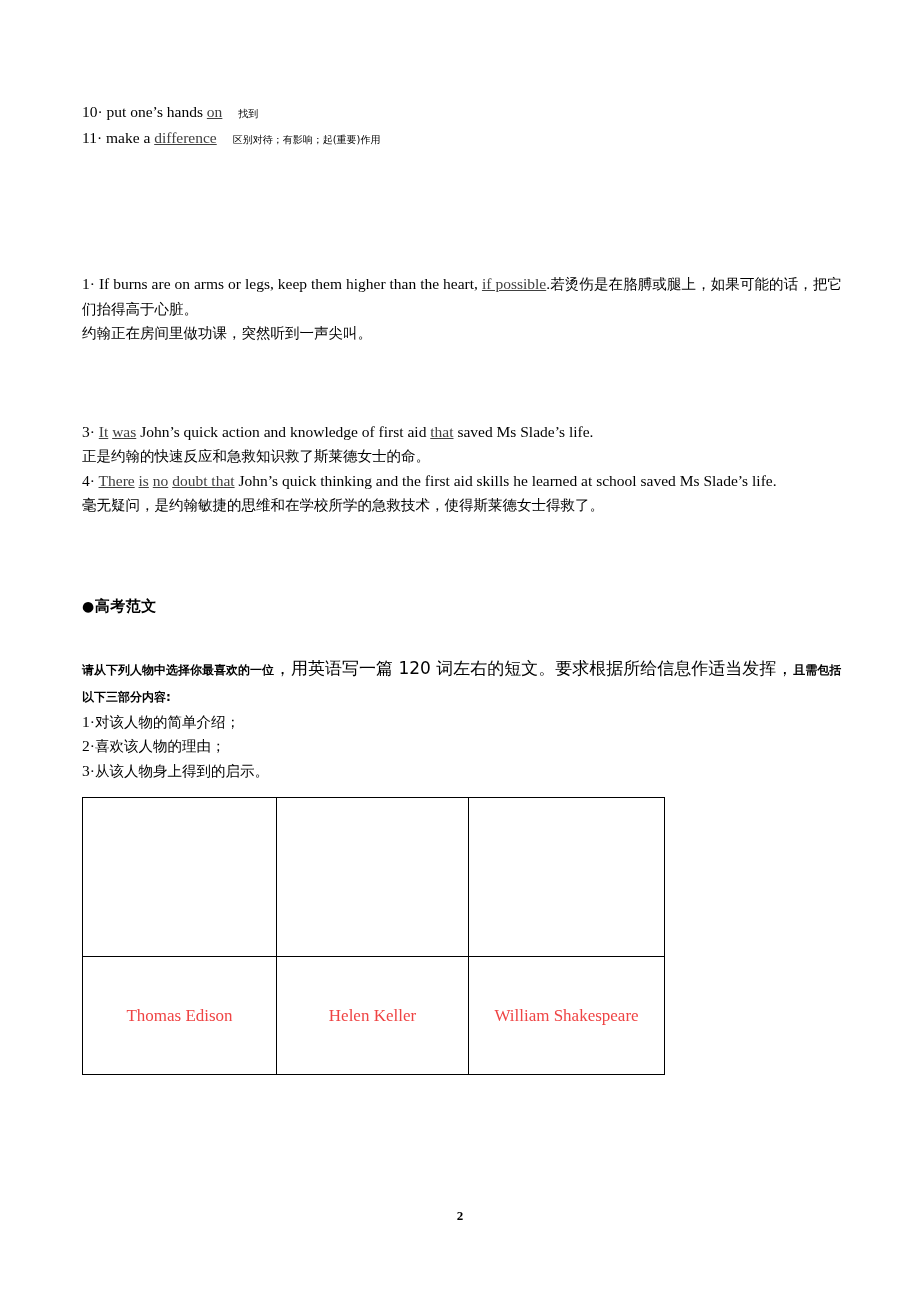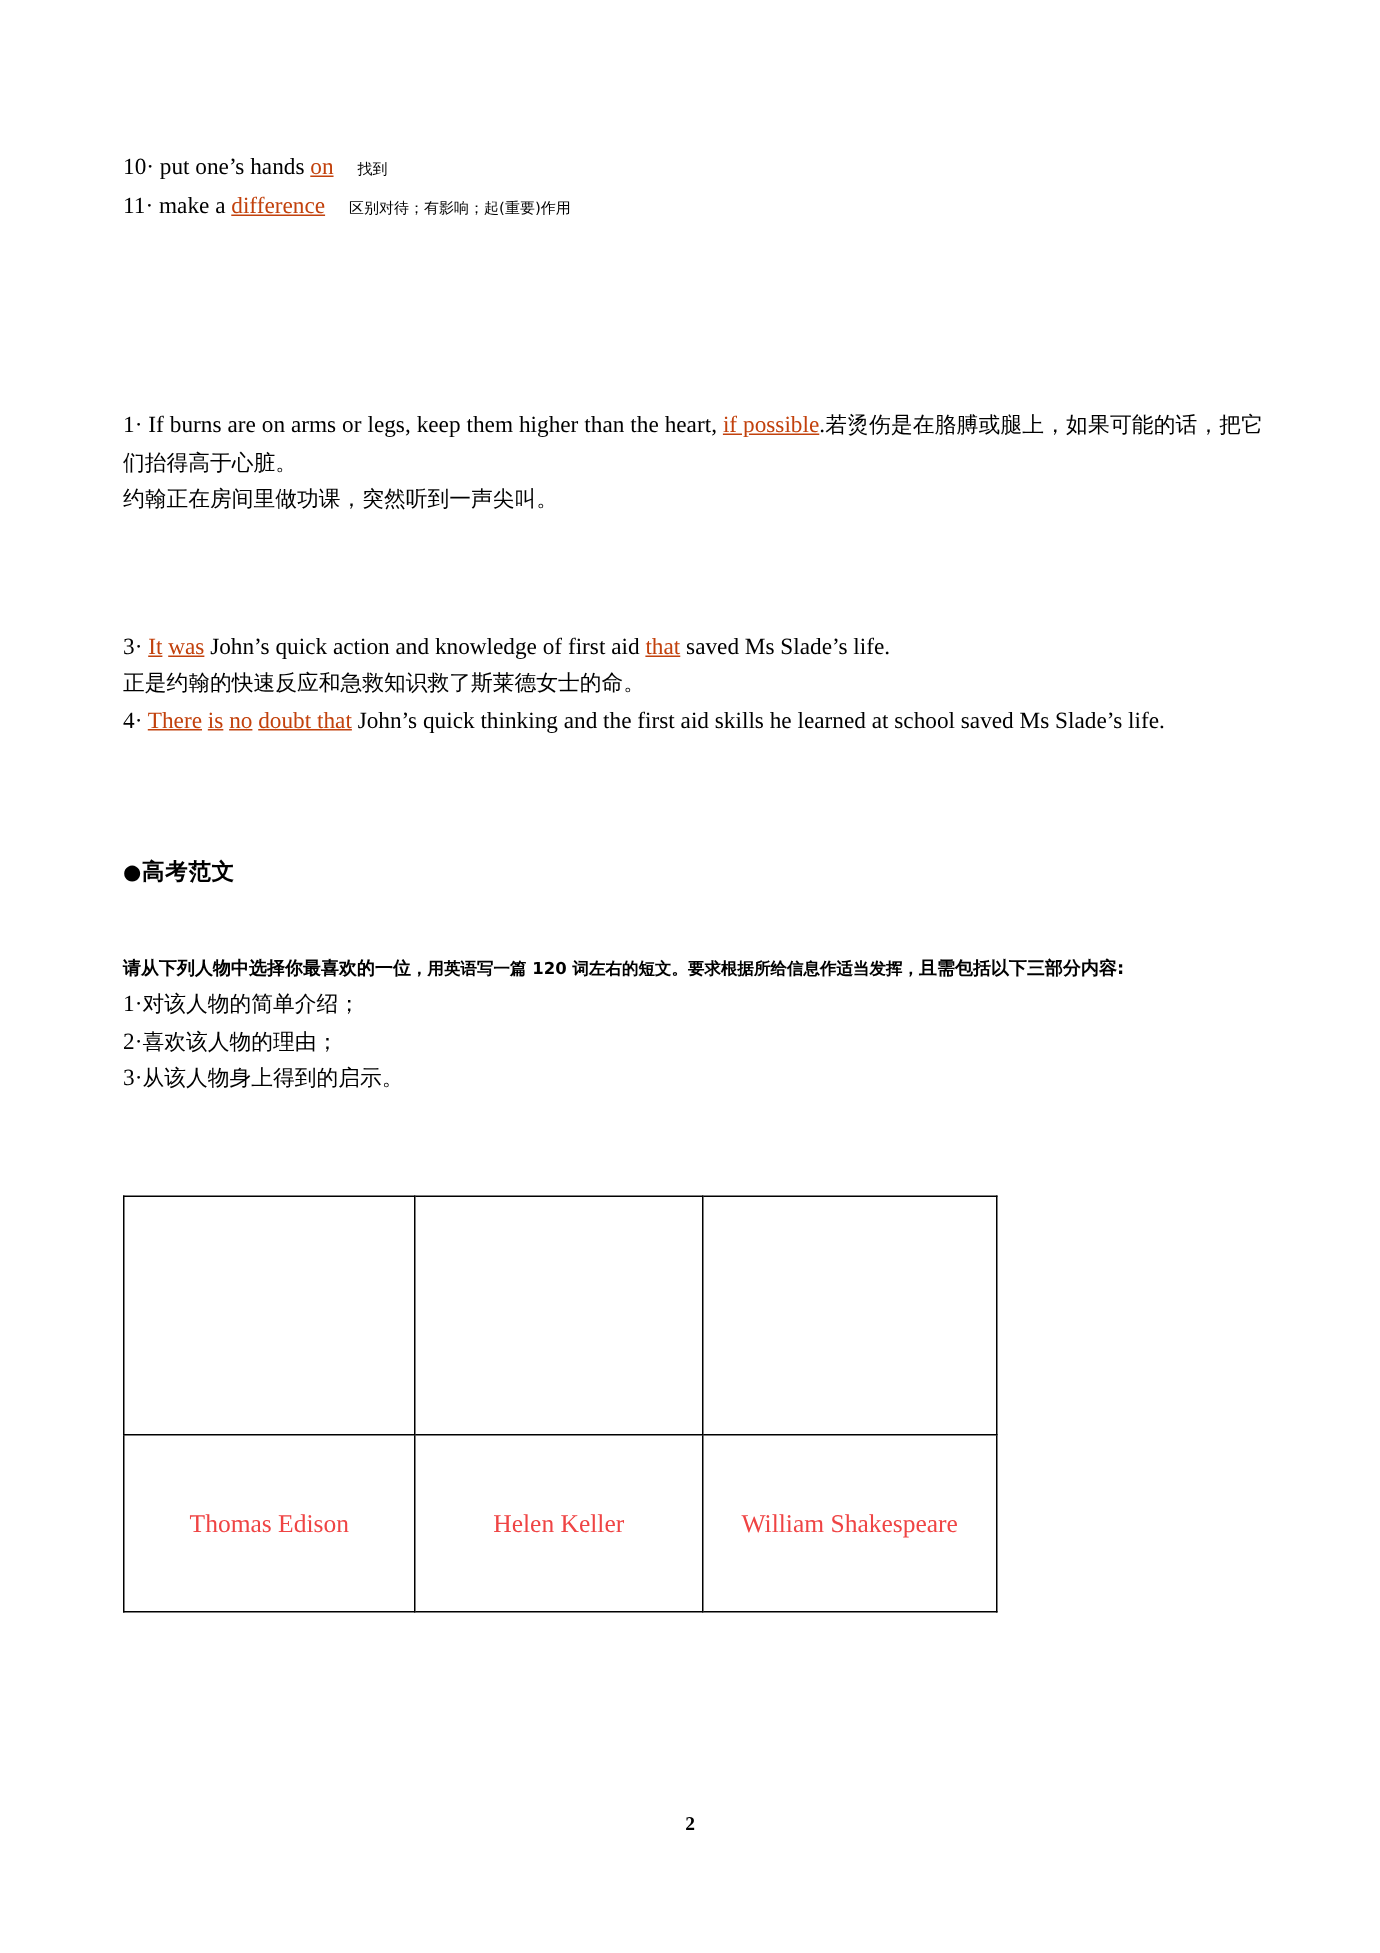--- a/index.html
+++ b/index.html
@@ -34,21 +34,21 @@
   }
   .cn {
     font-family: "DejaVu Sans", "Liberation Sans", sans-serif;
     font-size: 14.5px;
   }
   .en {
     font-family: "Liberation Serif", "DejaVu Serif", serif;
   }
 
   .link {
-    color: #c2410c;
+    color: #404040;
     text-decoration: underline;
   }
   .num {
     font-family: "Liberation Serif", "DejaVu Serif", serif;
   }
 
   
   .section-head {
     font-family: "DejaVu Sans", "Liberation Sans", sans-serif;
     font-weight: bold;
@@ -80,22 +80,22 @@
     line-height: 25px;
   }
   .prompt b,
   .bold-cn {
     font-family: "DejaVu Sans", "Liberation Sans", sans-serif;
     font-weight: bold;
     font-size: 12px;
   }
   .reg-cn {
     font-family: "DejaVu Sans", "Liberation Sans", sans-serif;
-    font-weight: bold;
-    font-size: 11px;
+    font-weight: normal;
+    font-size: 17px;
   }
 
   .list-item {
     font-size: 15.5px;
     line-height: 24.5px;
   }
   .list-item .cn { font-weight: normal; }
 
   
   .fig-table {
@@ -157,20 +157,21 @@
 
     <div class="para"><span class="cn">约翰正在房间里做功课，突然听到一声尖叫。</span></div>
 
     <div class="gap-lg"></div>
     <div style="height:18px"></div>
 
     <div class="para"><span class="num">3</span><span class="num">·</span> <span class="en link">It</span><span class="en"> </span><span class="en link">was</span><span class="en"> John’s quick action and knowledge of first aid </span><span class="en link">that</span><span class="en"> saved Ms Slade’s life.</span></div>
     <div class="para"><span class="cn">正是约翰的快速反应和急救知识救了斯莱德女士的命。</span></div>
 
     <div class="para"><span class="num">4</span><span class="num">·</span> <span class="en link">There</span><span class="en"> </span><span class="en link">is</span><span class="en"> </span><span class="en link">no</span><span class="en"> </span><span class="en link">doubt that</span><span class="en"> John’s quick thinking and the first aid skills he learned at school saved Ms Slade’s life.</span></div>
+    <div class="para"><span class="cn">毫无疑问，是约翰敏捷的思维和在学校所学的急救技术，使得斯莱德女士得救了。</span></div>
 
     <div class="gap-lg"></div>
     <div style="height:22px"></div>
 
     <div class="section-head"><span class="bullet-dot">●</span><span>高考范文</span></div>
 
     <div class="gap-md"></div>
 
     <div class="prompt"><span class="bold-cn">请从下列人物中选择你最喜欢的一位</span><span class="reg-cn">，用英语写一篇 120 词左右的短文。要求根据所给信息作适当发挥，</span><span class="bold-cn">且需包括以下三部分内容:</span></div>
 

